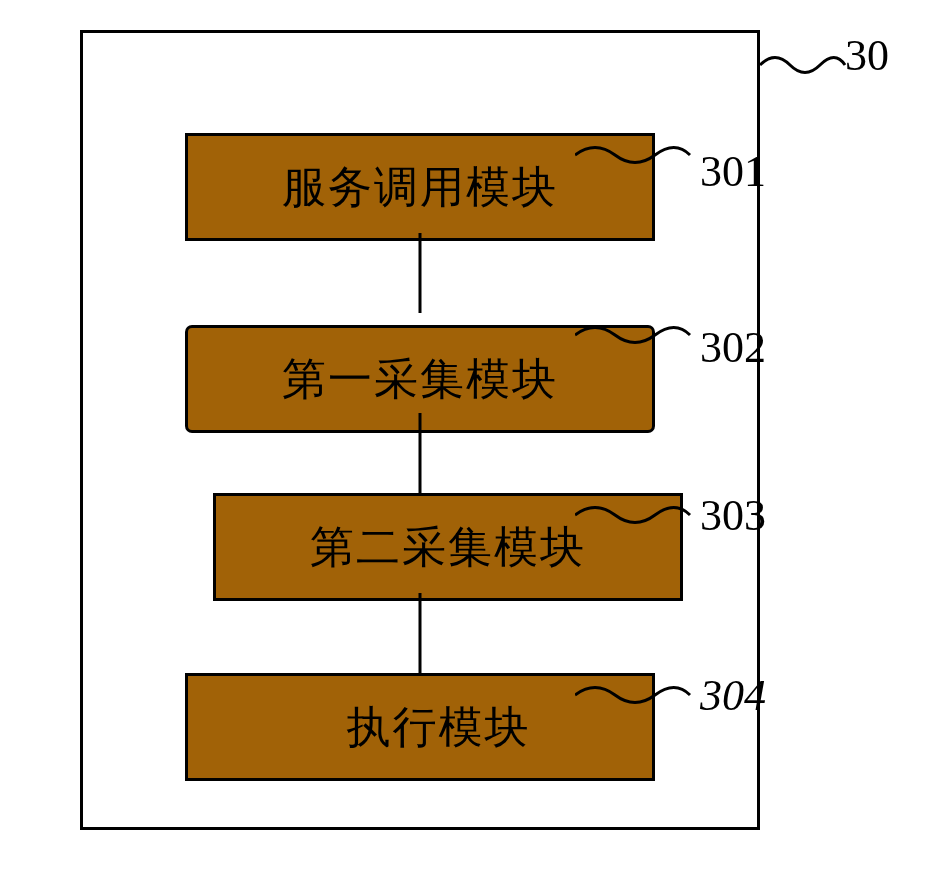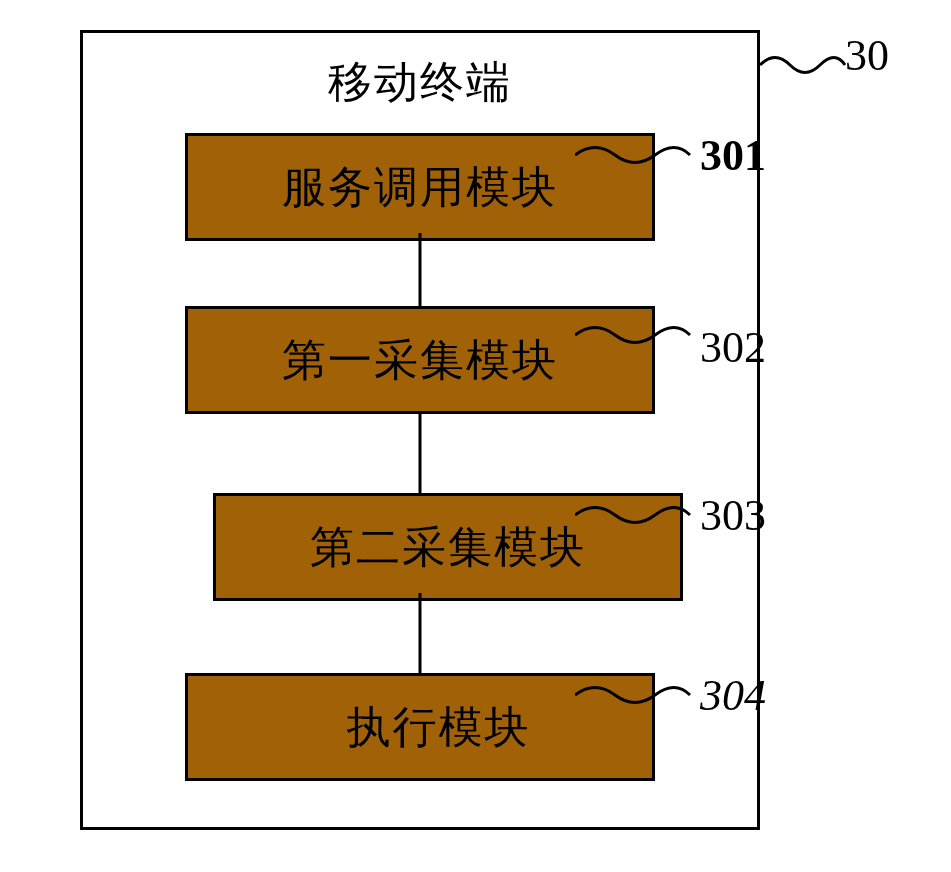--- a/index.html
+++ b/index.html
@@ -38,55 +38,54 @@
       height: 108px;
       border: 3px solid #000;
       display: flex;
       align-items: center;
       justify-content: center;
       font-size: 44px;
       letter-spacing: 2px;
       background: #a16207;
     }
     .box-1 { top: 100px; }
-    .box-2 { top: 273px; }
+    .box-2 { top: 292px; border-radius: 7px; }
     .box-3 { top: 460px; margin-left: 28px; }
     .box-4 { top: 640px; padding-left: 37px; }
     .connector {
       position: absolute;
       left: 50%;
       transform: translateX(-50%);
       width: 3px;
       background: #000;
     }
     .conn-1 { top: 200px; height: 80px; }
     .conn-2 { top: 380px; height: 80px; }
     .conn-3 { top: 560px; height: 80px; }
     .label {
       position: absolute;
       font-size: 44px;
       font-family: "Times New Roman", serif;
     }
     .label-30 { left: 845px; top: 30px; }
-    .label-301 { left: 700px; top: 130px; font-weight: bold; }
+    .label-301 { left: 700px; top: 146px; }
     .label-302 { left: 700px; top: 310px; margin-top: 12px; }
     .label-303 { left: 700px; top: 490px; }
     .label-304 { left: 700px; top: 670px; font-style: italic; }
     .wavy {
       position: absolute;
     }
     .wavy svg {
       display: block;
     }
   </style>
 </head>
 <body>
 
 <div class="outer-container">
-  <div class="title">移动终端</div>
 
   <div class="module-box box-1">
     <span>服务调用模块</span>
   </div>
   <div class="connector conn-1"></div>
 
   <div class="module-box box-2">
     <span>第一采集模块</span>
   </div>
   <div class="connector conn-2"></div>

